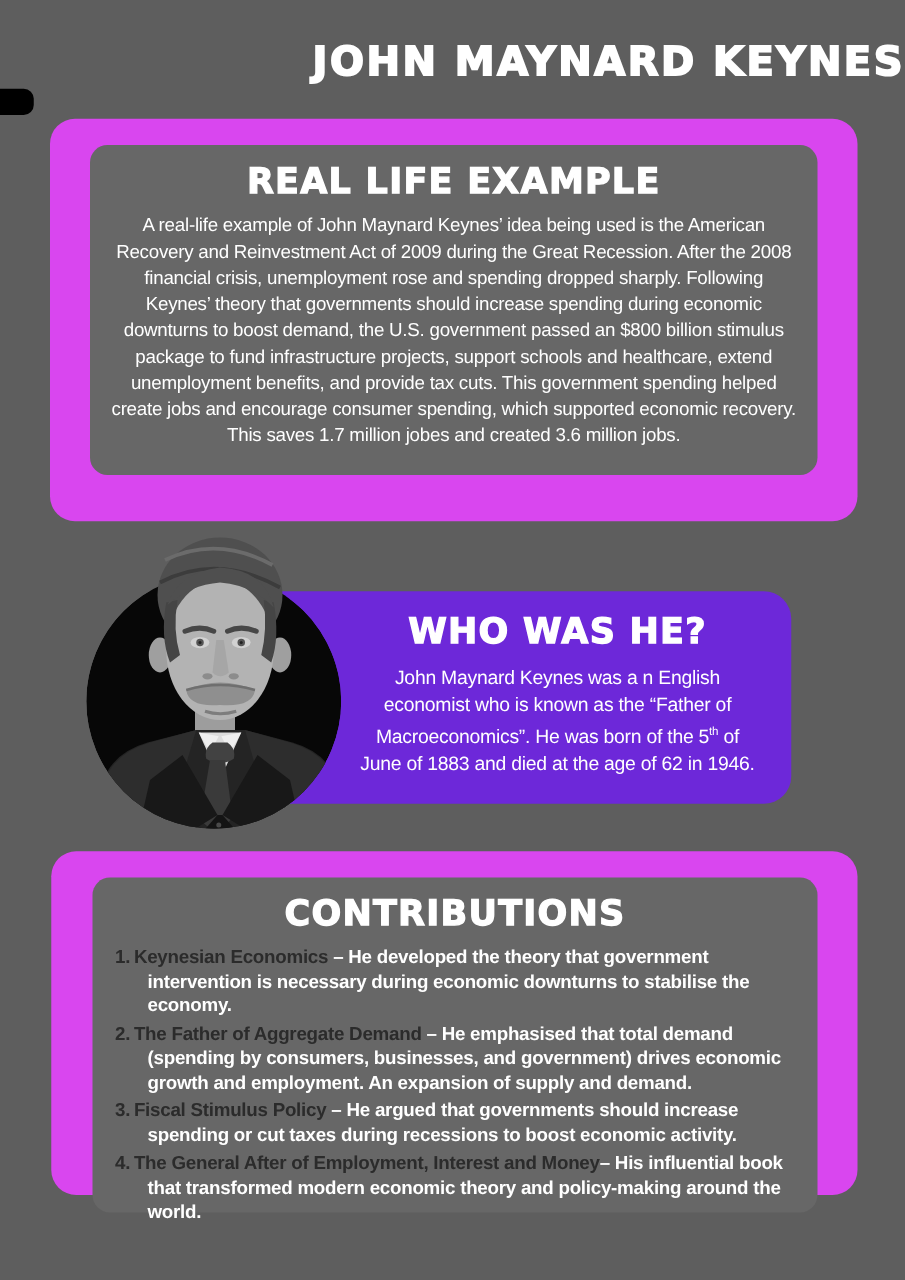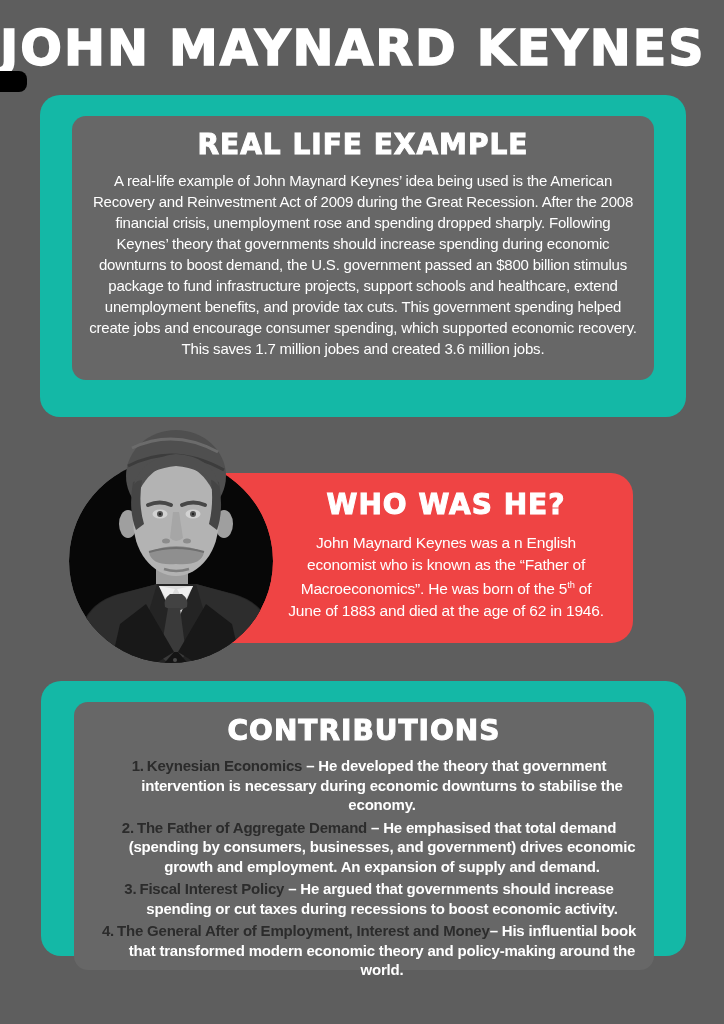--- a/index.html
+++ b/index.html
@@ -6,65 +6,65 @@
   .page{
     position:relative;
     width:724px;height:1024px;
     background:#5e5e5e;
     overflow:hidden;
     font-family:"Liberation Sans", sans-serif;
   }
   
   .title{
     position:absolute;top:22px;left:0;width:100%;
-    margin:0;text-align:left;
+    margin:0;text-align:right;
     font-family:"DejaVu Sans","Liberation Sans",sans-serif;
-    font-weight:700;font-size:49px;line-height:54px;
+    font-weight:700;font-size:32px;line-height:54px;
     color:#ffffff;letter-spacing:2px;
     -webkit-text-stroke:1.5px #ffffff;
   }
   .corner-mark{
     position:absolute;left:0;top:71px;width:27px;height:21px;
     background:#000;border-radius:0 8px 8px 0;
   }
   
-  .card{position:absolute;background:#14b8a6;border-radius:20px;}
+  .card{position:absolute;background:#d946ef;border-radius:20px;}
   .card1{left:40px;top:95px;width:646px;height:322px;}
   .card3{left:41px;top:681px;width:645px;height:275px;}
   .panel{position:absolute;background:#676767;border-radius:14px;}
   .card1 .panel{left:32px;top:21px;width:582px;height:264px;}
   .card3 .panel{left:33px;top:21px;width:580px;height:268px;}
   .section-heading{
     margin:12px 0 0 0;text-align:center;
     font-family:"DejaVu Sans","Liberation Sans",sans-serif;
     font-weight:700;font-size:28px;line-height:34px;
     color:#ffffff;letter-spacing:1px;
     -webkit-text-stroke:1px #ffffff;
   }
   .body-text{
     margin:8px 6px 0 6px;
     color:#ffffff;font-weight:400;font-size:15px;line-height:21px;
     letter-spacing:-0.2px;text-align:center;white-space:pre-line;
   }
   
   .who-box{
     position:absolute;left:168px;top:473px;width:465px;height:170px;
-    background:#ef4444;border-radius:22px;
+    background:#6d28d9;border-radius:22px;
   }
   .who-content{position:absolute;left:104px;right:13px;top:15px;text-align:center;}
   .who-content .section-heading{margin-top:0;}
   .who-content .body-text{margin:10px 0 0 0;font-size:15.5px;line-height:21.5px;}
   .who-content sup{font-size:0.6em;text-align:center;}
   .portrait{position:absolute;left:62px;top:418px;width:220px;height:250px;}
   
   .contrib-list{
     list-style:none;
     margin:8px 8px 0 18px;padding:0;
     color:#ffffff;font-weight:700;font-size:15px;line-height:19.5px;
-    letter-spacing:-0.2px;white-space:pre-line;text-align:center;
+    letter-spacing:-0.2px;white-space:pre-line;
   }
   .contrib-list li{padding-left:26px;text-indent:-26px;margin-bottom:3px;}
   .contrib-list .num,
   .contrib-list .term{color:#2b2b2b;}
   .contrib-list .num{margin-right:3px;}
 </style>
 </head>
 <body>
 
 <div class="page">
@@ -162,20 +162,20 @@
     </svg>
   </section>
 
   <section class="card card3">
     <div class="panel">
       <h2 class="section-heading">CONTRIBUTIONS</h2>
       <ol class="contrib-list"><li><span class="num">1.</span><span class="term">Keynesian Economics</span><span class="rest"> – He developed the theory that government
 intervention is necessary during economic downturns to stabilise the
 economy.</span></li><li><span class="num">2.</span><span class="term">The Father of Aggregate Demand</span><span class="rest"> – He emphasised that total demand
 (spending by consumers, businesses, and government) drives economic
-growth and employment. An expansion of supply and demand.</span></li><li><span class="num">3.</span><span class="term">Fiscal Interest Policy</span><span class="rest"> – He argued that governments should increase
+growth and employment. An expansion of supply and demand.</span></li><li><span class="num">3.</span><span class="term">Fiscal Stimulus Policy</span><span class="rest"> – He argued that governments should increase
 spending or cut taxes during recessions to boost economic activity.</span></li><li><span class="num">4.</span><span class="term">The General After of Employment, Interest and Money</span><span class="rest">– His influential book
 that transformed modern economic theory and policy-making around the
 world.</span></li></ol>
     </div>
   </section>
 
 </div>
 
 </body></html>

